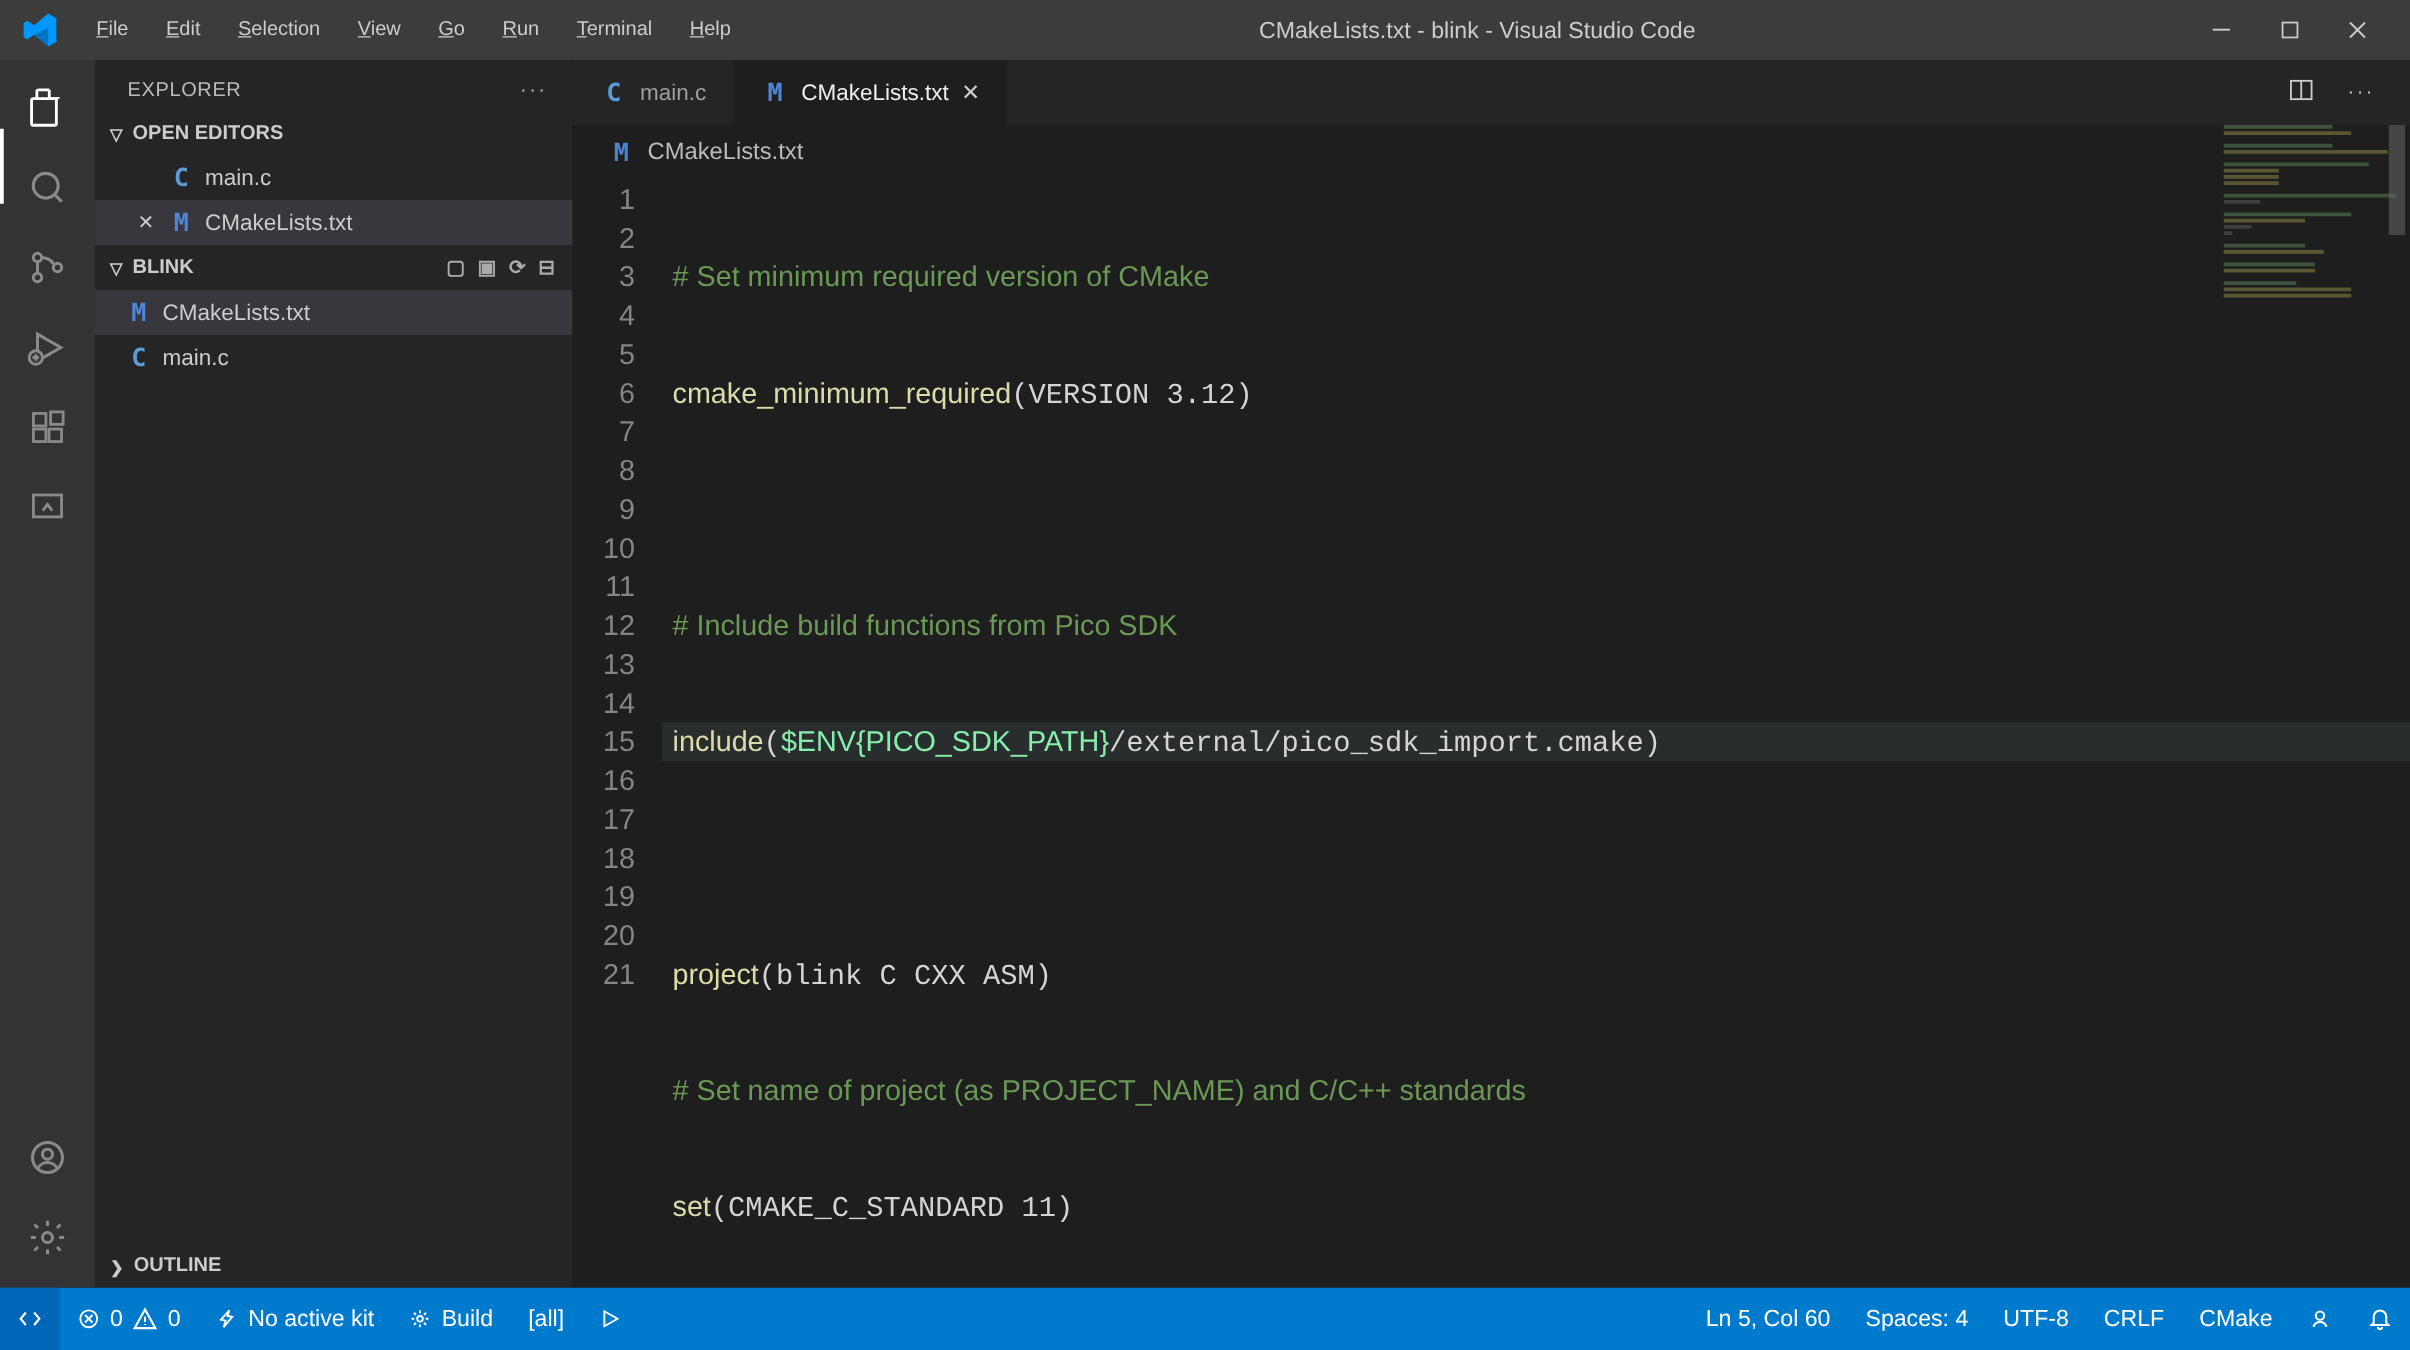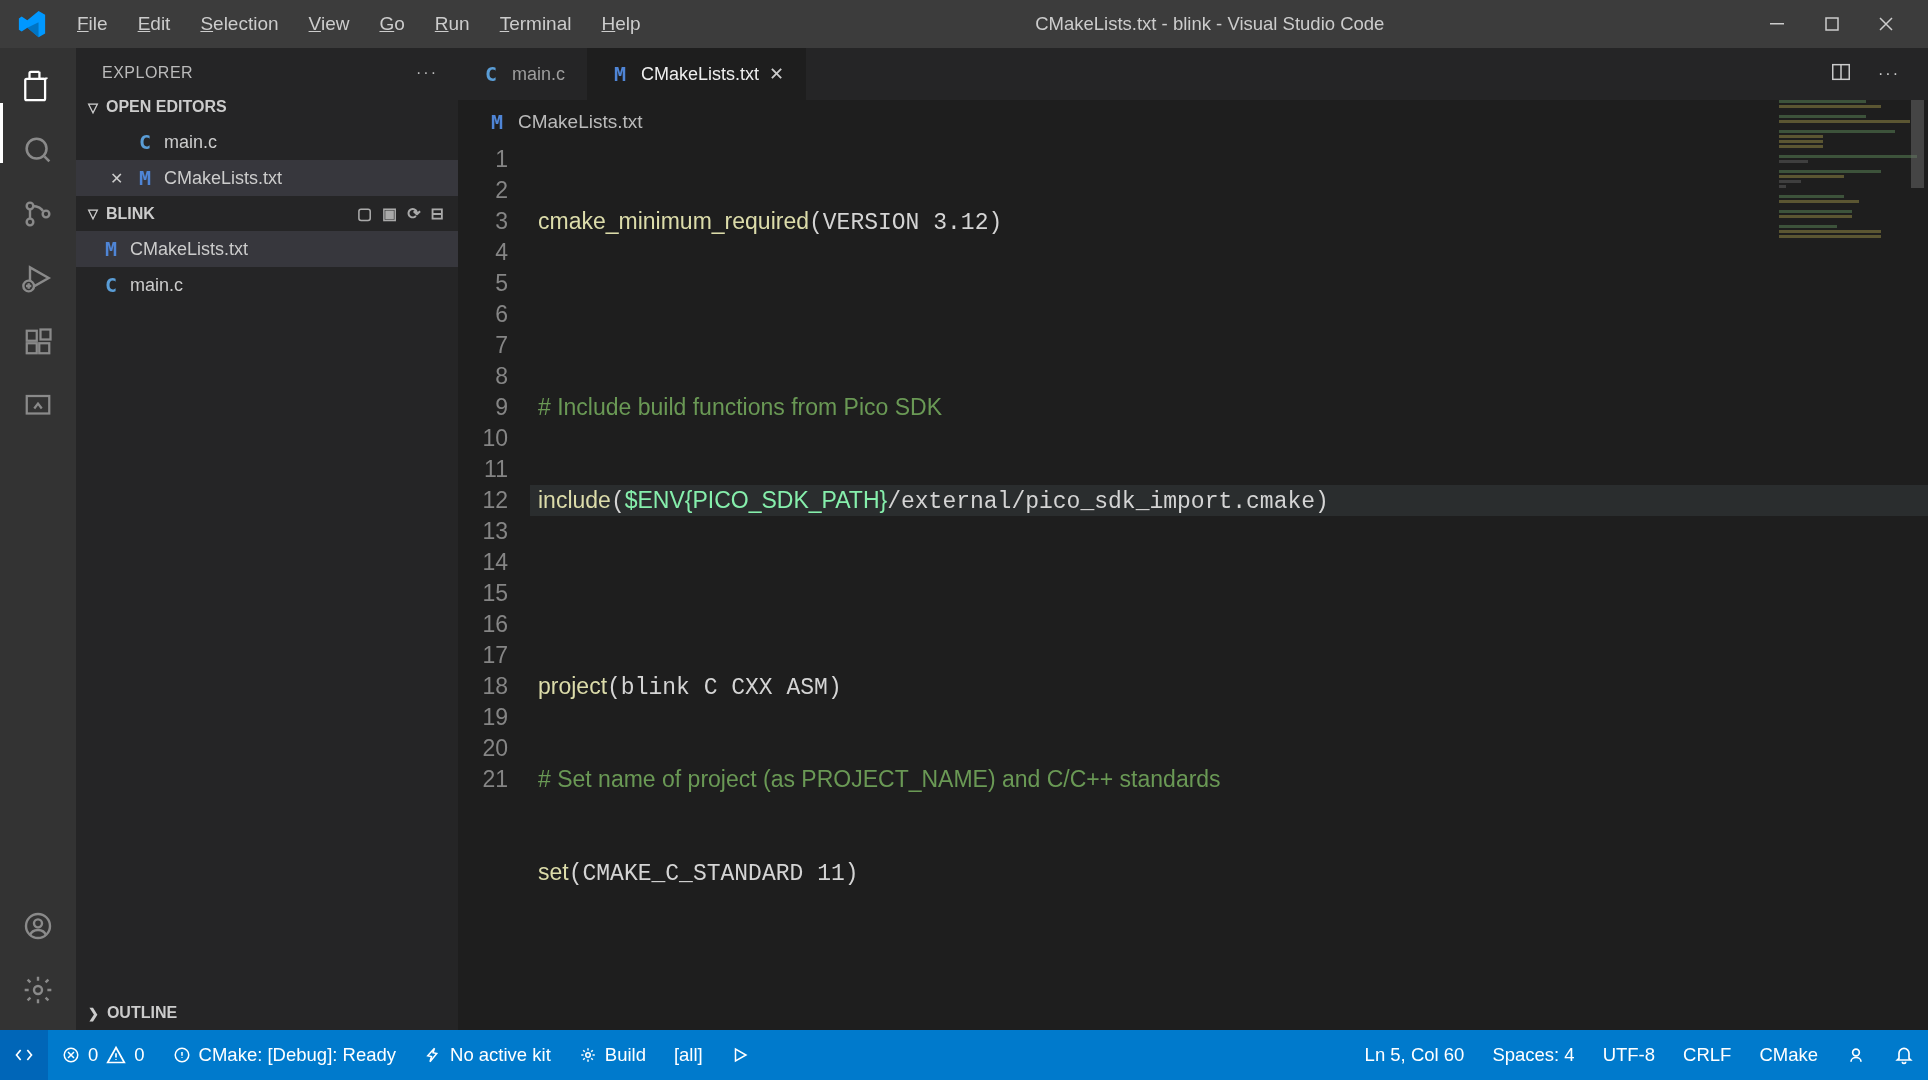--- a/index.html
+++ b/index.html
@@ -1,21 +1,21 @@
 <!DOCTYPE html>
 <html><head>
 <meta charset="utf-8">
 <style>
   * { margin:0; padding:0; box-sizing:border-box; font-family:"Segoe UI",Arial,sans-serif; }
   html,body { width:1928px; height:1080px; background:#1e1e1e; color:#ccc; overflow:hidden; }
   
   .titlebar { height:48px; background:#3c3c3c; display:flex; align-items:center; }
   .titlebar .logo { width:36px; height:36px; margin:0 14px; display:flex; align-items:center; justify-content:center; }
   .menu { display:flex; gap:4px; }
-  .menu-item { padding:5px 13px; font-size:19px; color:#ccc; cursor:pointer; }
+  .menu-item { padding:5px 13px; font-size:16px; color:#ccc; cursor:pointer; }
   .menu-item .ul { text-decoration:underline; }
   .title-center { flex:1; text-align:center; font-size:18.5px; color:#ccc; }
   .win-controls { display:flex; gap:30px; padding-right:30px; }
   .win-btn { width:24px; height:24px; display:flex; align-items:center; justify-content:center; color:#ccc; }
 
   
   .workspace { display:flex; height:982px; }
   .activitybar { width:76px; background:#333333; display:flex; flex-direction:column; align-items:center; padding-top:18px; gap:24px; }
   .activitybar .item { width:40px; height:40px; display:flex; align-items:center; justify-content:center; color:#8a8a8a; }
   .activitybar .item.active { color:#fff; }
@@ -261,20 +261,21 @@
           <div>14</div>
           <div>15</div>
           <div>16</div>
           <div>17</div>
           <div>18</div>
           <div>19</div>
           <div>20</div>
           <div>21</div>
         </div>
       <div class="code" id="code">
+        <div class="code-line"><span class="c-comment"># Set minimum required version of CMake</span></div>
         <div class="code-line"><span class="c-func">cmake_minimum_required</span><span class="c-tok">(VERSION 3.12)</span></div>
         <div class="code-line"></div>
         <div class="code-line"><span class="c-comment"># Include build functions from Pico SDK</span></div>
         <div class="code-line current-line"><span class="c-func">include</span><span class="c-tok">(</span><span class="c-var">$ENV{PICO_SDK_PATH}</span><span class="c-tok">/external/pico_sdk_import.cmake</span><span class="c-tok">)</span></div>
         <div class="code-line"></div>
         <div class="code-line"><span class="c-func">project</span><span class="c-tok">(blink C CXX ASM)</span></div>
         <div class="code-line"><span class="c-comment"># Set name of project (as PROJECT_NAME) and C/C++ standards</span></div>
         <div class="code-line"><span class="c-func">set</span><span class="c-tok">(CMAKE_C_STANDARD 11)</span></div>
         
         
@@ -338,27 +339,20 @@
       </svg>
     <span>0</span>
     <svg width="20" height="20" viewBox="0 0 24 24" fill="none" stroke="#fff" stroke-width="2">
         <path d="M12 3l10 18H2z"></path>
         <path d="M12 10v5m0 2v1"></path>
       </svg>
     <span>0</span>
   </div>
   <div class="sb-item">
     <svg width="18" height="18" viewBox="0 0 24 24" fill="none" stroke="#fff" stroke-width="2">
-        <circle cx="12" cy="12" r="9"></circle>
-        <path d="M12 8v5m0 2v1"></path>
-      </svg>
-    <span>CMake: [Debug]: Ready</span>
-  </div>
-  <div class="sb-item">
-    <svg width="18" height="18" viewBox="0 0 24 24" fill="none" stroke="#fff" stroke-width="2">
         <path d="M14 3l-2 6 5 1-9 11 2-7-5-1z"></path>
       </svg>
     <span>No active kit</span>
   </div>
   <div class="sb-item">
     <svg width="18" height="18" viewBox="0 0 24 24" fill="none" stroke="#fff" stroke-width="2">
         <circle cx="12" cy="12" r="3"></circle>
         <path d="M12 3v3m0 12v3M3 12h3m12 0h3M5.6 5.6l2.1 2.1m8.6 8.6 2.1 2.1M5.6 18.4l2.1-2.1m8.6-8.6 2.1-2.1"></path>
       </svg>
     <span>Build</span>

